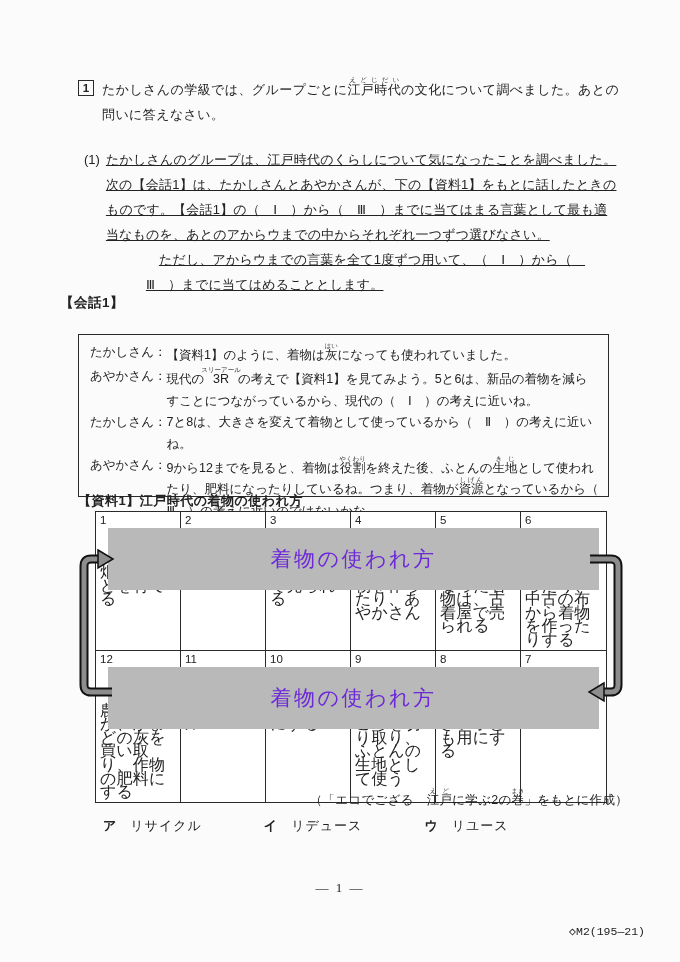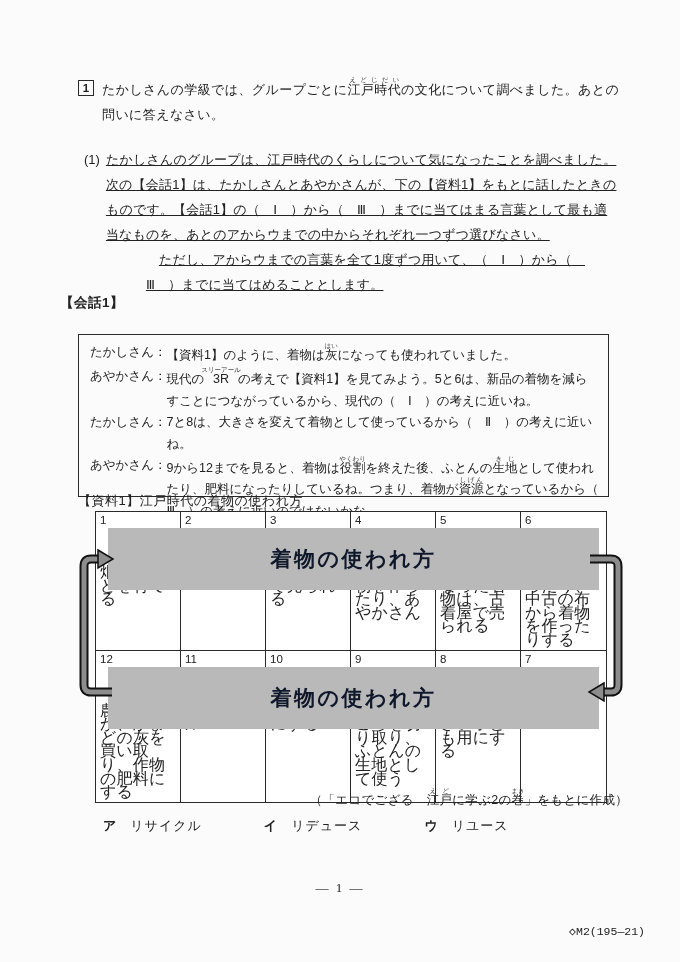--- a/index.html
+++ b/index.html
@@ -31,32 +31,32 @@
 
   
   .conv-title{position:absolute;left:60px;top:294px;font-size:13.5px;font-weight:700;letter-spacing:.5px;}
   .conv-box{position:absolute;left:78px;top:314px;width:531px;height:163px;
     border:1.5px solid #2a2a2a;padding:7px 9px 4px 11px;margin-top:20px;}
   .conv-row{display:flex;}
   .conv-row .speaker{flex:none;white-space:nowrap;font-size:12.5px;line-height:21.4px;}
   .conv-row .speech{flex:1;font-size:12.5px;line-height:21.4px;letter-spacing:0;}
 
   
-  .mat-title{position:absolute;left:78px;top:492px;font-size:13px;font-weight:400;letter-spacing:.5px;}
+  .mat-title{position:absolute;left:78px;top:492px;font-size:13px;font-weight:700;letter-spacing:.5px;}
   .sheet{position:absolute;left:95px;top:511px;width:512px;border:1.6px solid #2a2a2a;background:#fff;}
   .half{position:relative;display:grid;grid-template-columns:repeat(6,1fr);}
   .half.second{border-top:1.4px solid #2a2a2a;}
   .cell{border-right:1px solid #2a2a2a;display:flex;flex-direction:column;min-height:132px;}
   .cell:last-child{border-right:none;}
   .cell .num{height:16px;font-size:11.5px;padding:2px 0 0 4px;line-height:13px;}
   .cell .desc{margin-top:34px;font-size:16px;line-height:13.6px;padding:3px 3px 3px 4px;
     letter-spacing:.2px;min-height:54px;}
   .band{position:absolute;left:12px;right:7px;top:16px;height:62px;background:var(--band);
     z-index:2;display:flex;align-items:center;justify-content:center;
-    font-size:21px;letter-spacing:2.5px;color:#0f172a;font-weight:bold;}
+    font-size:21px;letter-spacing:2.5px;color:#6d28d9;}
   .arrow{position:absolute;z-index:3;overflow:visible;}
   .arrow-left{left:-18px;top:16px;}
   .arrow-right{right:-18px;top:16px;}
 
   .source-line{position:absolute;left:80px;top:787px;width:548px;text-align:right;
     font-size:12.5px;letter-spacing:.3px;}
 
   
   .options{position:absolute;left:103px;top:817px;display:flex;font-size:13px;letter-spacing:1px;}
   .option{display:flex;}

